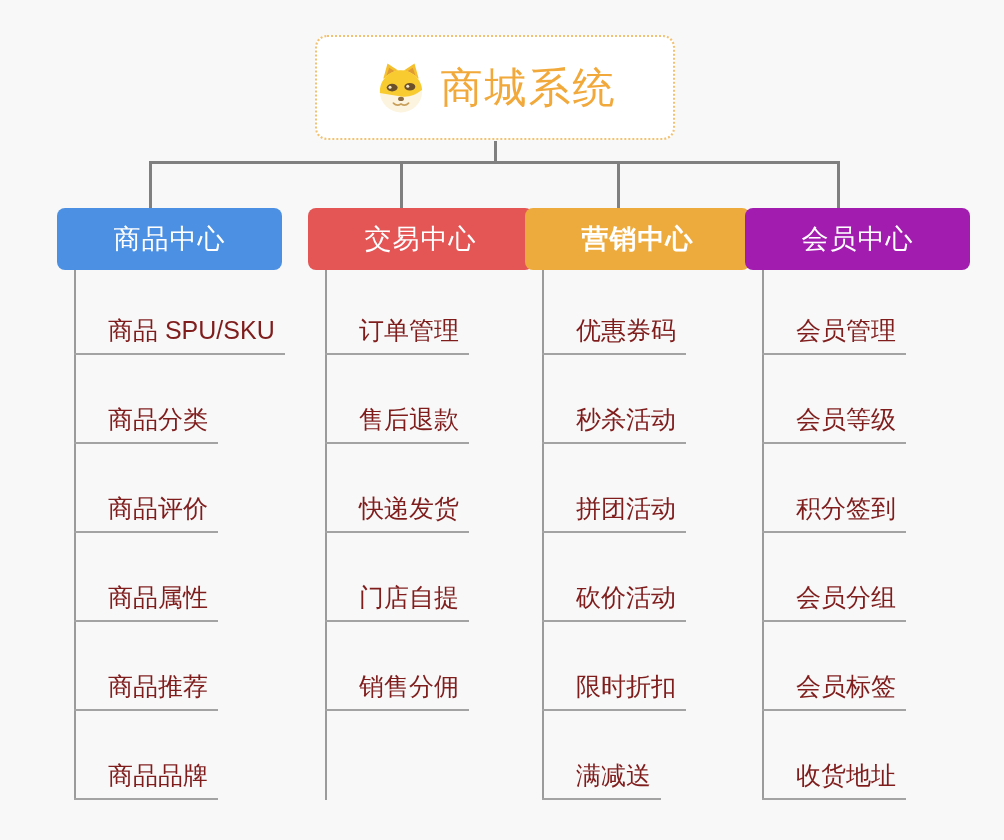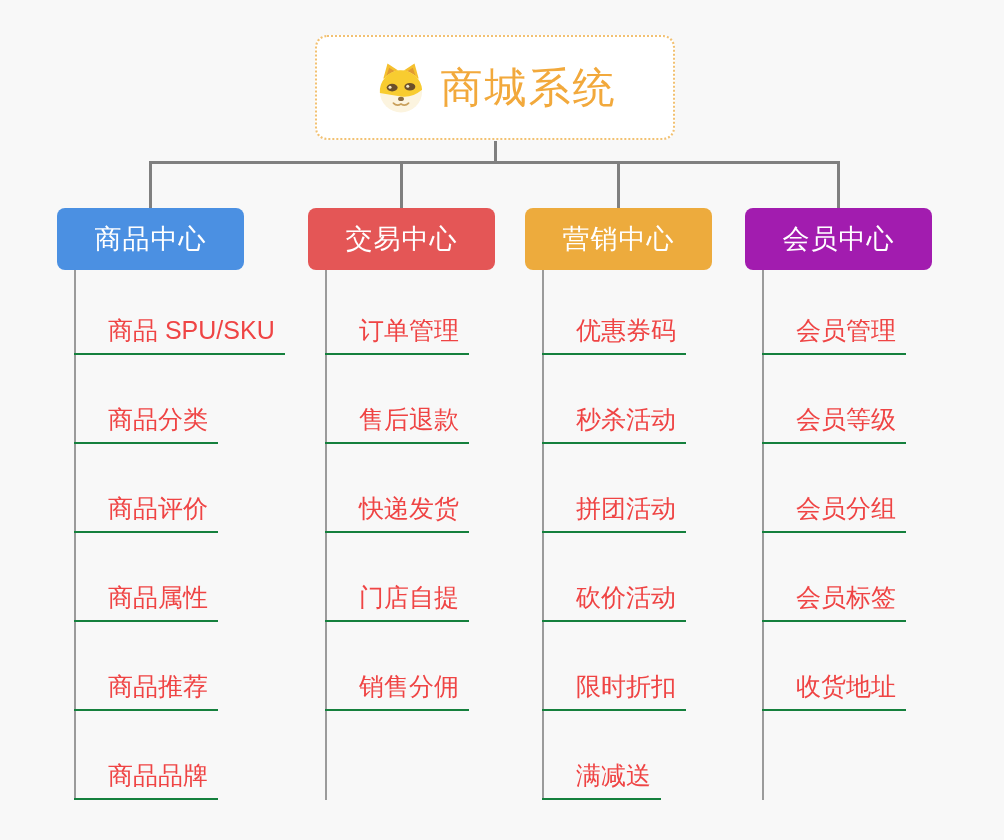--- a/index.html
+++ b/index.html
@@ -28,33 +28,33 @@
   .root-title{font-size:42px;line-height:1;color:#f2a93c;letter-spacing:2px;}
   .doge{display:flex;align-items:center;}
 
   
   .branch{position:absolute;top:208px;width:260px;height:632px;}
   .branch.b0{left:57px;}
   .branch.b1{left:308px;}
   .branch.b2{left:525px;}
   .branch.b3{left:745px;}
   .branch-box{
-    width:187px;height:62px;border-radius:8px;
+    width:225px;height:62px;border-radius:8px;
     display:flex;align-items:center;justify-content:center;
     color:#ffffff;font-size:27px;letter-spacing:1px;cursor:default;
   }
   .branch-vline{
     position:absolute;left:17px;top:62px;width:2px;height:530px;
     background:#9b9b9b;
   }
   .children{list-style:none;margin:0;padding:0;position:absolute;left:0;top:58px;width:100%;}
   .child-row{height:89px;display:flex;align-items:flex-end;}
   .child-node{
     display:inline-block;margin-left:17px;padding:0 10px 6px 34px;
-    border-bottom:2px solid #15803d;font-size:25px;color:#ef4444;
+    border-bottom:2px solid #a3a3a3;font-size:25px;color:#7f1d1d;
     white-space:nowrap;cursor:default;
   }
 </style>
 </head>
 <body>
 
 <div class="canvas">
 
   <div class="line root-vline" style="background: rgb(128, 128, 128);"></div>
   <div class="line hline" style="background: rgb(128, 128, 128);"></div>
@@ -124,21 +124,21 @@
       <li class="child-row">
           <span class="child-node">门店自提</span>
         </li>
       <li class="child-row">
           <span class="child-node">销售分佣</span>
         </li>
     </ul>
   </section>
 
   <section class="branch b2">
-    <div class="branch-box" style="background: rgb(237, 171, 61);">营销中心</div>
+    <div class="branch-box" style="background: rgb(237, 171, 61); font-weight: bold;">营销中心</div>
     <div class="branch-vline" style="background: rgb(155, 155, 155);"></div>
     <ul class="children">
       <li class="child-row">
           <span class="child-node">优惠券码</span>
         </li>
       <li class="child-row">
           <span class="child-node">秒杀活动</span>
         </li>
       <li class="child-row">
           <span class="child-node">拼团活动</span>
@@ -159,20 +159,23 @@
     <div class="branch-box" style="background: #a21caf;">会员中心</div>
     <div class="branch-vline" style="background: rgb(155, 155, 155);"></div>
     <ul class="children">
       <li class="child-row">
           <span class="child-node">会员管理</span>
         </li>
       <li class="child-row">
           <span class="child-node">会员等级</span>
         </li>
       <li class="child-row">
+          <span class="child-node">积分签到</span>
+        </li>
+      <li class="child-row">
           <span class="child-node">会员分组</span>
         </li>
       <li class="child-row">
           <span class="child-node">会员标签</span>
         </li>
       <li class="child-row">
           <span class="child-node">收货地址</span>
         </li>
     </ul>
   </section>

